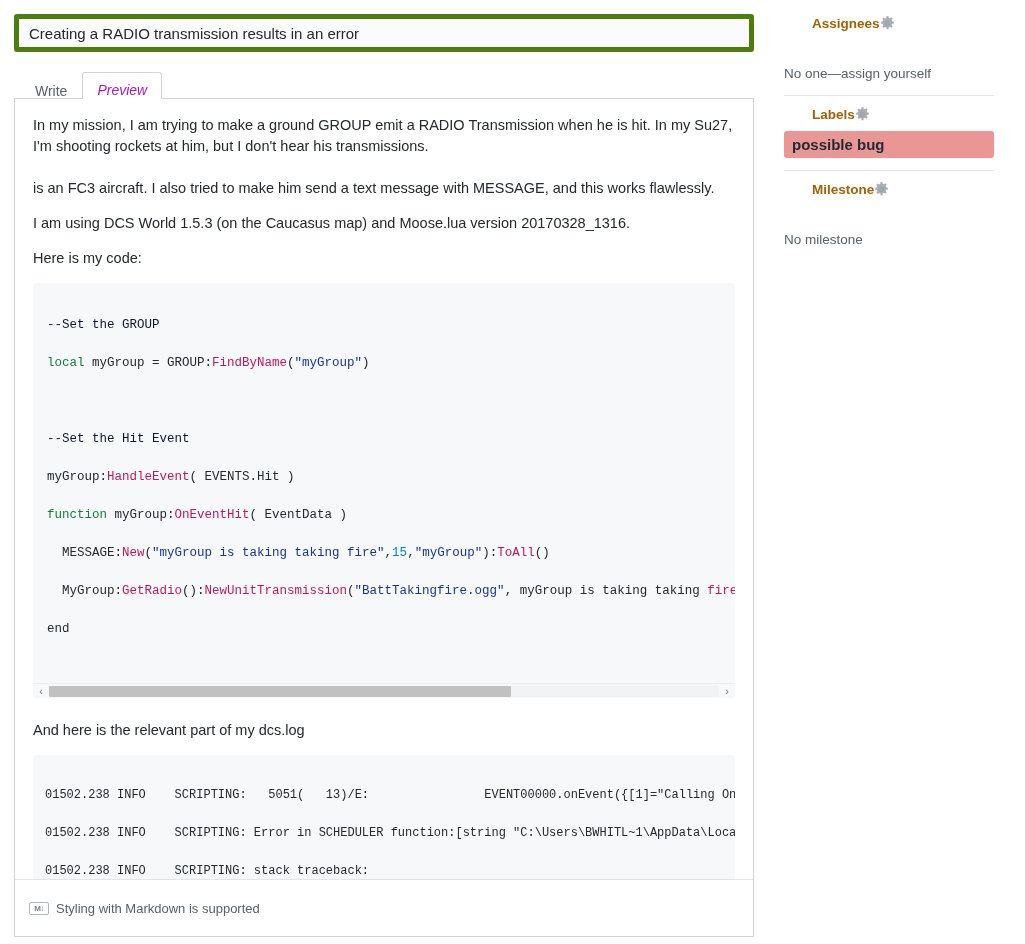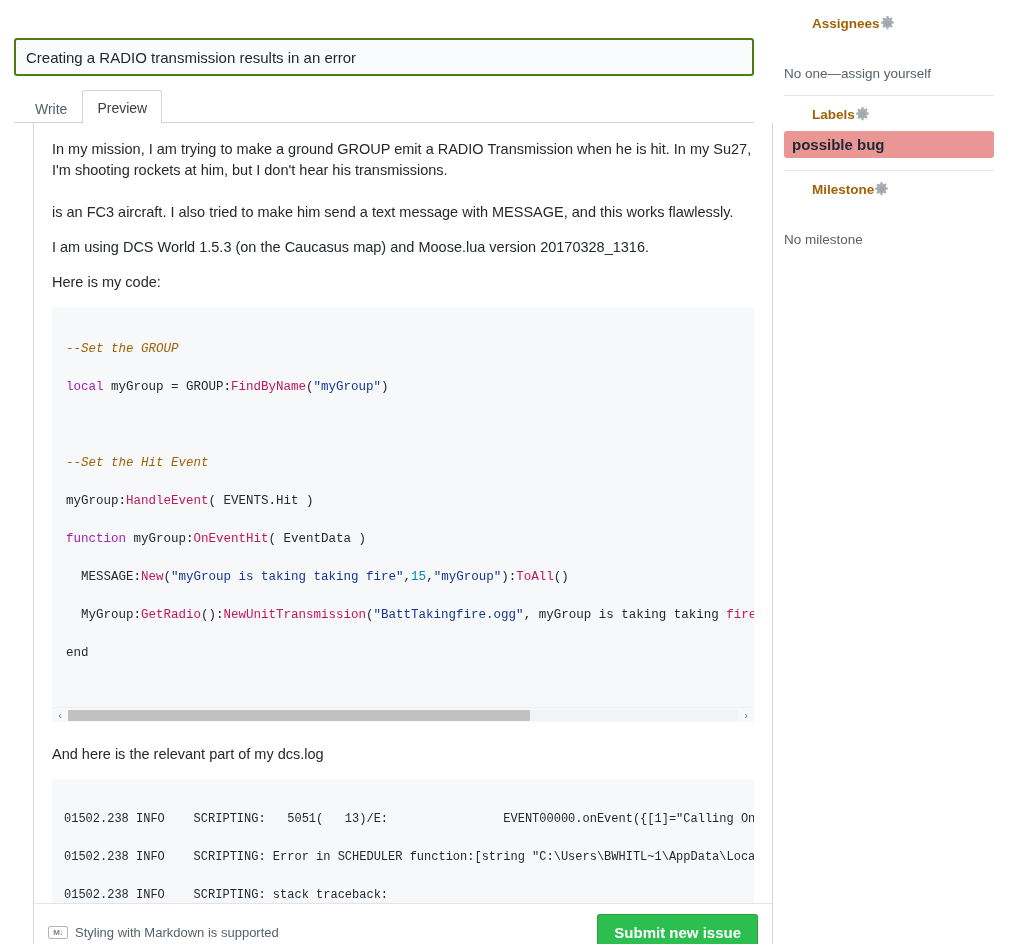--- a/index.html
+++ b/index.html
@@ -19,69 +19,68 @@
     gap: 0;
   }
   
   .main-col {
     width: 770px;
     padding: 14px 0 0 14px;
   }
   .title-box {
     width: 740px;
     height: 38px;
-    border: 2px solid #4d7c0f;
+    border: 5px solid #4d7c0f;
     border-radius: 3px;
     background: #fafbfc;
     padding: 8px 10px;
     font-size: 15px;
     color: #24292e;
     line-height: 20px;
     outline: none;
     font-family: "Liberation Sans", sans-serif;
-    margin-top: 24px;
   }
   .tabs {
     margin-top: 12px;
     display: flex;
     align-items: flex-end;
     border-bottom: 1px solid #d1d5da;
     width: 740px;
     height: 35px;
     padding-left: 6px;
   }
   .tab {
     padding: 8px 14px 7px 14px;
     font-size: 14px;
     color: #586069;
     border: 1px solid transparent;
     border-bottom: none;
     background: transparent;
     cursor: pointer;
     line-height: 18px;
     position: relative;
-    top: 3px;
+    top: 9px;
   }
   .tab.active {
     background: #ffffff;
     border: 1px solid #d1d5da;
     border-bottom: 1px solid #ffffff;
     border-radius: 3px 3px 0 0;
-    color: #404040;
+    color: #a21caf;
+    font-style: italic;
   }
   .body-area {
     width: 740px;
     border: 1px solid #d1d5da;
     border-top: none;
     padding: 16px 18px 0 18px;
     background: #fff;
     height: 838px;
     position: relative;
     overflow: hidden;
-    margin-left: 19px;
   }
   .para {
     font-size: 14.5px;
     line-height: 21px;
     color: #24292e;
     margin: 0 0 14px 0;
   }
   .codeblock {
     background: #f6f8fa;
     border-radius: 3px;
@@ -89,22 +88,22 @@
     padding: 14px 12px 6px 14px;
     font-family: "Liberation Mono", monospace;
     font-size: 12.5px;
     line-height: 19px;
     color: #24292e;
     white-space: pre;
     overflow: hidden;
     position: relative;
   }
   .codeblock .line { white-space: pre; }
-  .cmt { color: #a16207; font-style: italic; }
-  .kw { color: #a21caf; }
+  .cmt { color: #0f172a; }
+  .kw { color: #15803d; }
   .fn { color: #be185d; }
   .str { color: #183691; }
   .num { color: #0086b3; }
   .scrollbar {
     height: 15px;
     background: #f6f8fa;
     border-top: 1px solid #eceff1;
     display: flex;
     align-items: center;
     position: relative;
@@ -278,21 +277,20 @@
 
 
 
       </div>
 
       <div class="footer-bar">
         <div class="markdown-note">
           <span class="md-badge">M↓</span>
           <span>Styling with Markdown is supported</span>
         </div>
-        <button class="submit-btn">Submit new issue</button>
       </div>
 
     </div>
   </div>
 
   <div class="sidebar">
 
     <div class="side-section">
       <div class="side-head">
         <span>Assignees</span>

